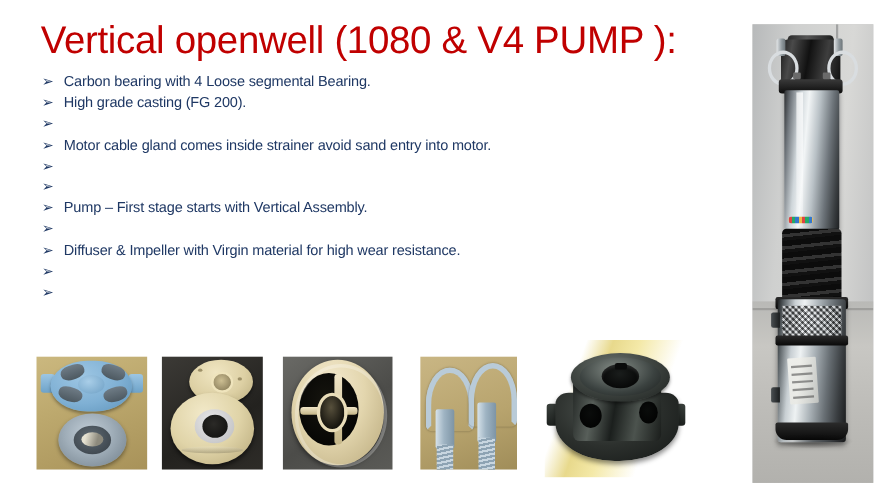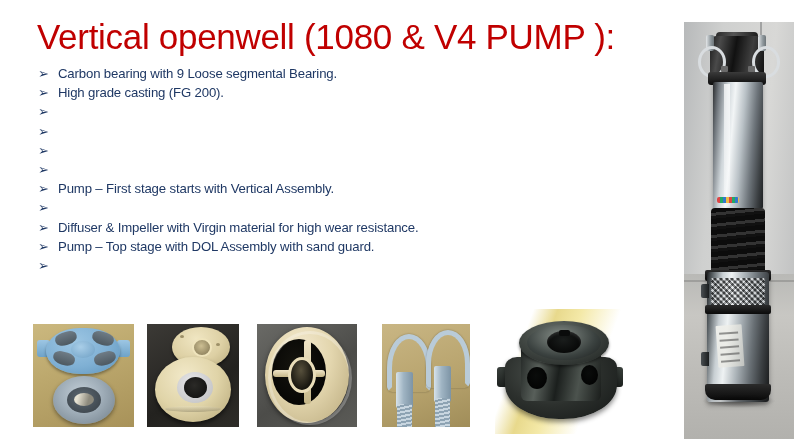--- a/index.html
+++ b/index.html
@@ -423,34 +423,35 @@
 <body>
 
 <div id="slide">
 
   <div id="title">Vertical openwell (1080 &amp; V4 PUMP ):</div>
 
   <div id="bullets">
 
     <div class="bullet-row">
       <span class="bullet-mark">➢</span>
-      <span class="bullet-text">Carbon bearing with 9 Loose segmental Bearing.</span>
+      <span class="bullet-text">Carbon bearing with 4 Loose segmental Bearing.</span>
     </div>
 
     <div class="bullet-row">
       <span class="bullet-mark">➢</span>
       <span class="bullet-text">High grade casting (FG 200).</span>
     </div>
 
     <div class="bullet-row">
       <span class="bullet-mark">➢</span>
     </div>
 
     <div class="bullet-row">
       <span class="bullet-mark">➢</span>
+      <span class="bullet-text">Motor cable gland comes inside strainer avoid sand entry into motor.</span>
     </div>
 
     <div class="bullet-row">
       <span class="bullet-mark">➢</span>
     </div>
 
     <div class="bullet-row">
       <span class="bullet-mark">➢</span>
     </div>
 
@@ -463,21 +464,20 @@
       <span class="bullet-mark">➢</span>
     </div>
 
     <div class="bullet-row">
       <span class="bullet-mark">➢</span>
       <span class="bullet-text">Diffuser &amp; Impeller with Virgin material for high wear resistance.</span>
     </div>
 
     <div class="bullet-row">
       <span class="bullet-mark">➢</span>
-      <span class="bullet-text">Pump – Top stage with DOL Assembly with sand guard.</span>
     </div>
 
     <div class="bullet-row">
       <span class="bullet-mark">➢</span>
     </div>
 
   </div>
 
   <div class="thumb" id="thumb-1">
     <div class="t1-bg"></div>

